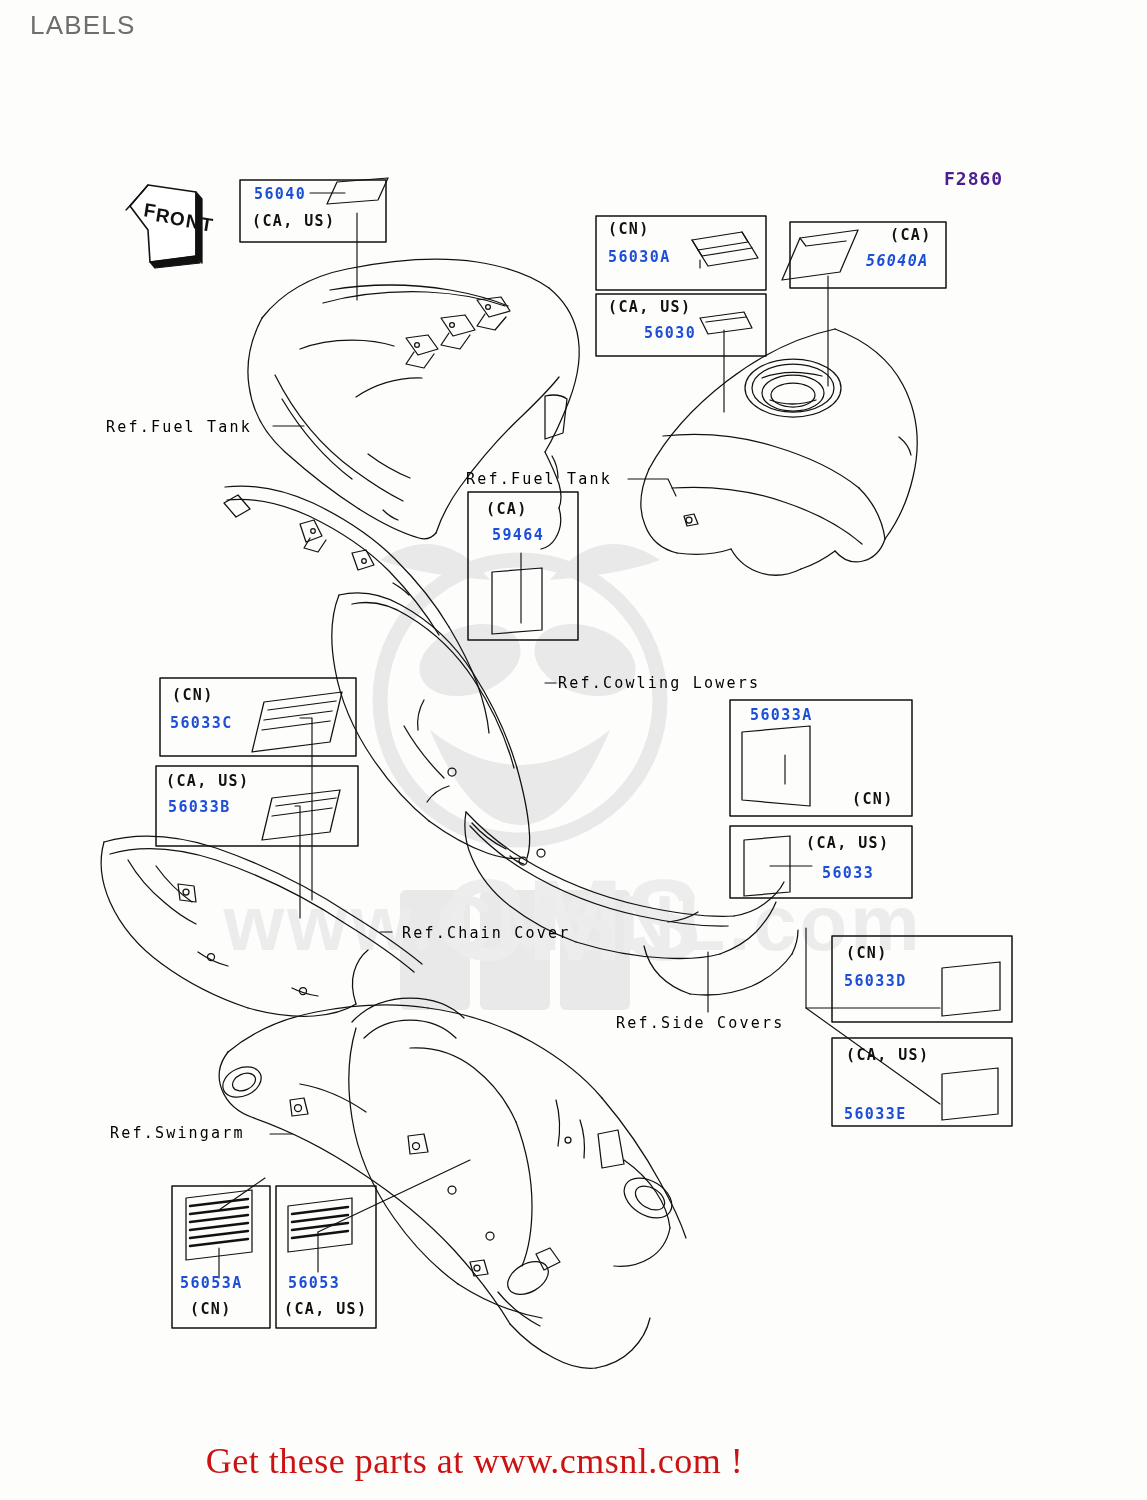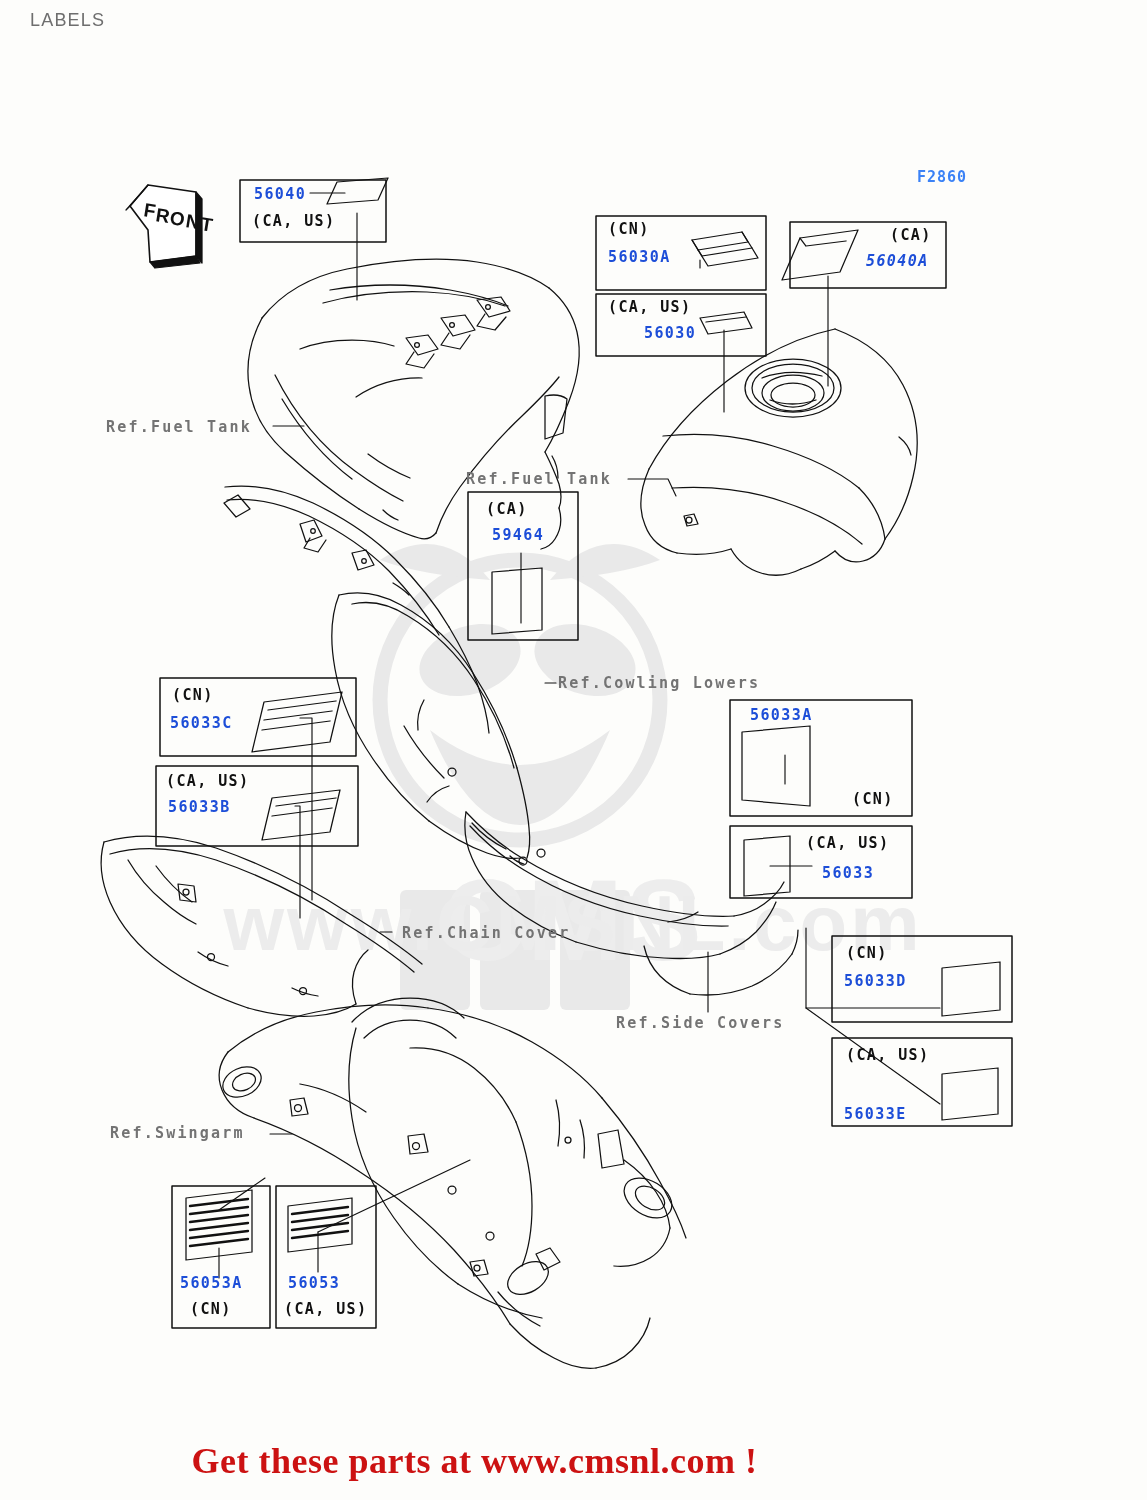--- a/index.html
+++ b/index.html
@@ -1,31 +1,31 @@
 <!DOCTYPE html>
 <html><head>
 <meta charset="utf-8">
 <title>LABELS</title>
 <style>
   html,body{margin:0;padding:0;background:#fdfdfb;}
   body{width:1147px;height:1500px;position:relative;overflow:hidden;
        font-family:"DejaVu Sans Mono","Liberation Mono",monospace;}
   #page-title{position:absolute;left:30px;top:10px;font-family:"Liberation Sans",sans-serif;
-       font-size:18px;color:#6e6e6e;letter-spacing:1.2px;font-weight:400;}
-  #diagram-code{position:absolute;left:917px;top:168px;font-size:15px;color:#3b82f6;
+       font-size:26px;color:#6e6e6e;letter-spacing:1.2px;font-weight:400;}
+  #diagram-code{position:absolute;left:944px;top:168px;font-size:18px;color:#4c1d95;
        letter-spacing:1px;font-weight:bold;}
   #footer-cta{position:absolute;left:0;top:1440px;width:949px;text-align:center;
-       font-family:"Liberation Serif",serif;font-weight:bold;font-size:36px;color:#cc1212;
+       font-family:"Liberation Serif",serif;font-weight:normal;font-size:36px;color:#cc1212;
        letter-spacing:.5px;}
   .svg-layer{position:absolute;left:0;top:0;width:1147px;height:1500px;}
   .callout{position:absolute;font-size:15px;font-weight:bold;color:#111;letter-spacing:1.4px;
        white-space:nowrap;}
   .pn{position:absolute;font-size:15px;font-weight:bold;color:#1d4ed8;letter-spacing:1.4px;
        white-space:nowrap;}
-  .reflabel{position:absolute;font-size:15px;font-weight:bold;color:#737373;letter-spacing:2.2px;
+  .reflabel{position:absolute;font-size:15px;font-weight:normal;color:#000000;letter-spacing:2.2px;
        white-space:nowrap;}
 </style>
 </head>
 <body>
 
 <div id="page-title">LABELS</div>
 <div id="diagram-code">F2860</div>
 
 <svg class="svg-layer" viewBox="0 0 1147 1500">
   <g fill="#e9e9e9" stroke="none">

